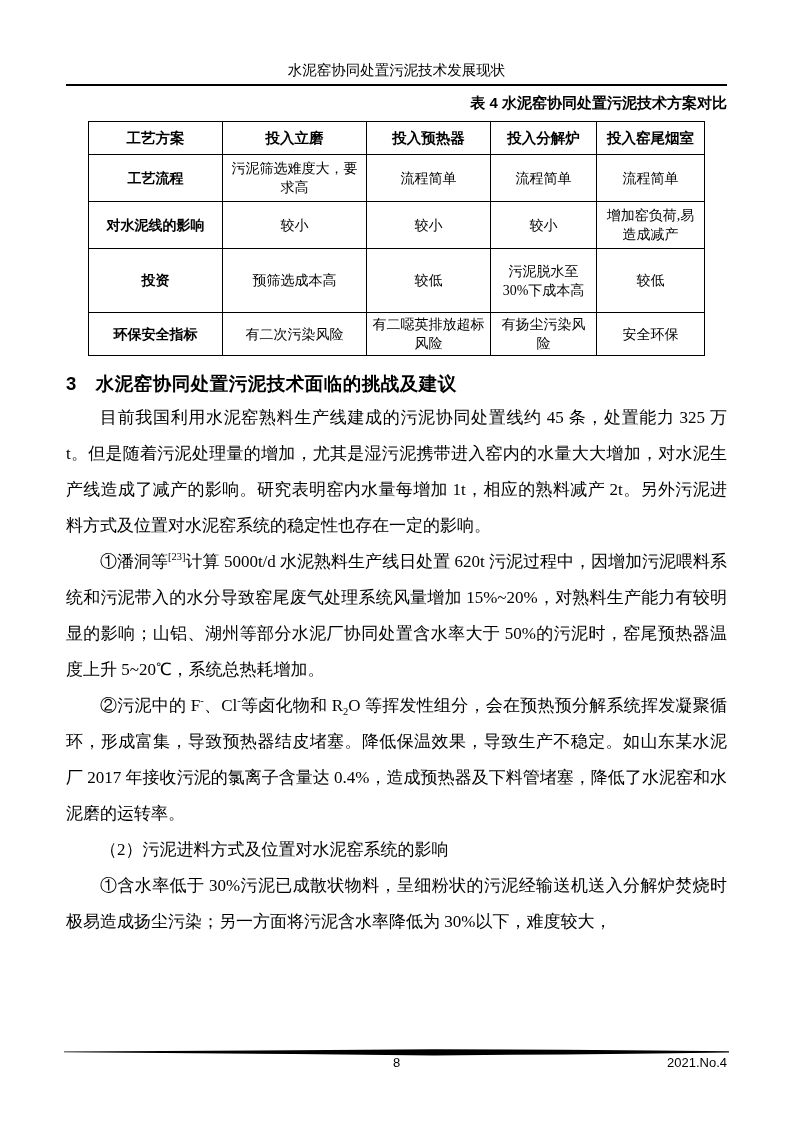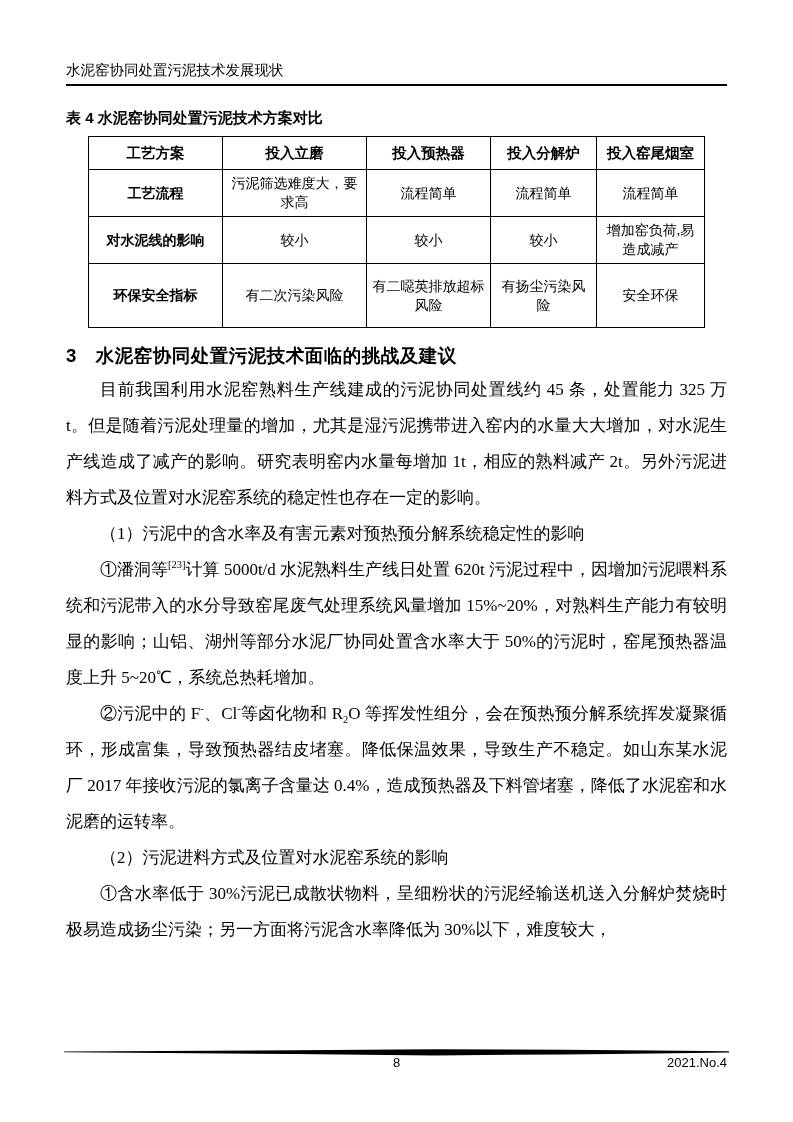--- a/index.html
+++ b/index.html
@@ -16,30 +16,31 @@
   }
   .content {
     position: absolute;
     left: 66px;
     right: 66px;
     top: 0;
   }
   
   .running-head {
     margin-top: 60px;
+    text-align: center;
     font-size: 14.5px;
     line-height: 21px;
     padding-bottom: 3px;
     border-bottom: 2px solid #000;
     font-family: "Liberation Serif", "DejaVu Serif", serif;
   }
   
   .table-caption {
-    margin-top: 22px;
-    text-align: left;
+    margin-top: 7px;
+    text-align: right;
     font-size: 15px;
     line-height: 19px;
     font-weight: bold;
     font-family: "Liberation Sans", "DejaVu Sans", sans-serif;
   }
   
   table.cmp {
     border-collapse: collapse;
     margin: 9px auto 0 auto;
     table-layout: fixed;
@@ -171,35 +172,41 @@
             <td>流程简单</td>
           </tr>
           <tr>
             <th class="row-label">对水泥线的影响</th>
             <td>较小</td>
             <td>较小</td>
             <td>较小</td>
             <td>增加窑负荷,易造成减产</td>
           </tr>
           <tr>
+            <th class="row-label">投资</th>
+            <td>预筛选成本高</td>
+            <td>较低</td>
+            <td>污泥脱水至 30%下成本高</td>
+            <td>较低</td>
+          </tr>
+          <tr>
             <th class="row-label">环保安全指标</th>
             <td>有二次污染风险</td>
             <td>有二噁英排放超标风险</td>
             <td>有扬尘污染风险</td>
             <td>安全环保</td>
           </tr>
         </tbody>
     </table>
 
     <div class="h1">3　水泥窑协同处置污泥技术面临的挑战及建议</div>
 
 
     <div class="body-text" id="body-paragraphs">
         <p><span>目前我国利用水泥窑熟料生产线建成的污泥协同处置线约 45 条，处置能力 325 万 t。但是随着污泥处理量的增加，尤其是湿污泥携带进入窑内的水量大大增加，对水泥生产线造成了减产的影响。研究表明窑内水量每增加 1t，相应的熟料减产 2t。另外污泥进料方式及位置对水泥窑系统的稳定性也存在一定的影响。</span></p>
-        <p><span>（1）污泥中的含水率及有害元素对预热预分解系统稳定性的影响</span></p>
         <p><span>①潘洞等</span><sup>[23]</sup><span>计算 5000t/d 水泥熟料生产线日处置 620t 污泥过程中，因增加污泥喂料系统和污泥带入的水分导致窑尾废气处理系统风量增加 15%~20%，对熟料生产能力有较明显的影响；山铝、湖州等部分水泥厂协同处置含水率大于 50%的污泥时，窑尾预热器温度上升 5~20℃，系统总热耗增加。</span></p>
         <p><span>②污泥中的 F</span><sup>-</sup><span>、Cl</span><sup>-</sup><span>等卤化物和 R</span><sub>2</sub><span>O 等挥发性组分，会在预热预分解系统挥发凝聚循环，形成富集，导致预热器结皮堵塞。降低保温效果，导致生产不稳定。如山东某水泥厂 2017 年接收污泥的氯离子含量达 0.4%，造成预热器及下料管堵塞，降低了水泥窑和水泥磨的运转率。</span></p>
         <p><span>（2）污泥进料方式及位置对水泥窑系统的影响</span></p>
         <p><span>①含水率低于 30%污泥已成散状物料，呈细粉状的污泥经输送机送入分解炉焚烧时极易造成扬尘污染；另一方面将污泥含水率降低为 30%以下，难度较大，</span></p>
       </div>
   </div>
 
   <div class="footer-bar-wrap">
     <svg width="665" height="10" viewBox="0 0 665 10">
       <polygon fill="#000000" points="0,4.6 100,4.0 230,3.3 370,2.3 500,2.8 590,3.5 665,4.3 665,5.6 590,6.4 500,7.4 370,8.5 230,7.1 100,6.1 0,5.3"></polygon>

